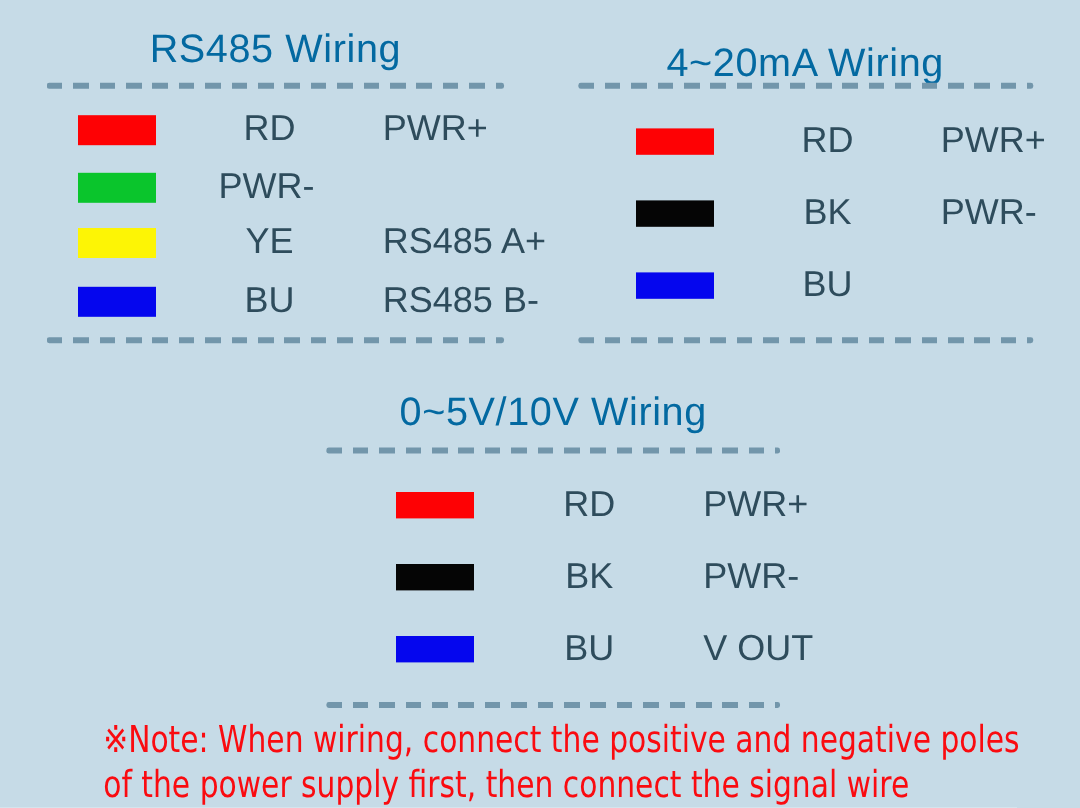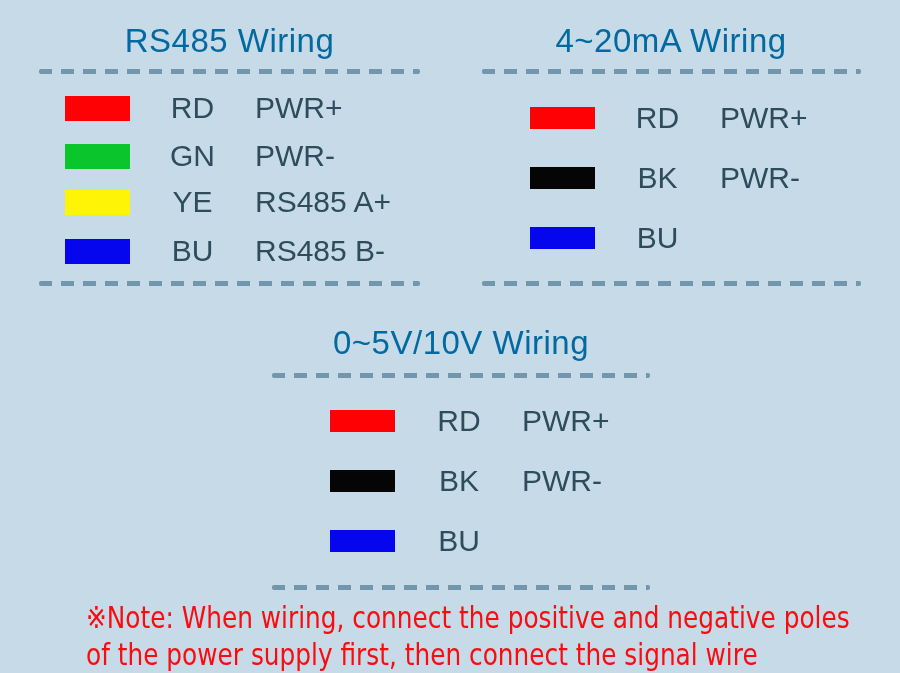--- a/index.html
+++ b/index.html
@@ -33,20 +33,21 @@
     );
     border-radius: 2px;
   }
 
   .row {
     position: absolute;
     display: flex;
     align-items: center;
     height: 36px;
     white-space: nowrap;
+    gap: 32px;
   }
 
   .swatch { display: inline-block; width: 65px; }
 
   .abbr {
     display: inline-block;
     text-align: center;
     font-size: 30px;
     color: #2e4c5c;
   }
@@ -89,37 +90,36 @@
   <div class="title" style="left:39px; top:21px; width:381px">RS485 Wiring</div>
   <div class="dash" style="left:39px; top:69px; width:381px"></div>
 
   <div class="row s1" style="left:65px; top:90px">
     <span class="swatch" style="background: rgb(254, 1, 4);"></span>
     <span class="abbr">RD</span>
     <span class="signal">PWR+</span>
   </div>
   <div class="row s1" style="left:65px; top:138px">
     <span class="swatch" style="background: rgb(10, 197, 44);"></span>
-    <span class="abbr">GN</span>
     <span class="signal">PWR-</span>
   </div>
   <div class="row s1" style="left:65px; top:184px">
     <span class="swatch" style="background: rgb(253, 245, 5);"></span>
     <span class="abbr">YE</span>
     <span class="signal">RS485 A+</span>
   </div>
   <div class="row s1" style="left:65px; top:233px">
     <span class="swatch" style="background: rgb(5, 6, 238);"></span>
     <span class="abbr">BU</span>
     <span class="signal">RS485 B-</span>
   </div>
 
   <div class="dash" style="left:39px; top:281px; width:381px"></div>
 
-  <div class="title" style="left:481px; top:21px; width:380px">4~20mA Wiring</div>
+  <div class="title" style="left:481px; top:32px; width:380px">4~20mA Wiring</div>
   <div class="dash" style="left:482px; top:69px; width:379px"></div>
 
   <div class="row s2" style="left:530px; top:100px">
     <span class="swatch" style="background: rgb(254, 1, 4);"></span>
     <span class="abbr">RD</span>
     <span class="signal">PWR+</span>
   </div>
   <div class="row s2" style="left:530px; top:160px">
     <span class="swatch" style="background: rgb(5, 5, 5);"></span>
     <span class="abbr">BK</span>
@@ -141,20 +141,21 @@
     <span class="signal">PWR+</span>
   </div>
   <div class="row s3" style="left:330px; top:463px">
     <span class="swatch" style="background: rgb(5, 5, 5);"></span>
     <span class="abbr">BK</span>
     <span class="signal">PWR-</span>
   </div>
   <div class="row s3" style="left:330px; top:523px">
     <span class="swatch" style="background: rgb(5, 6, 238);"></span>
     <span class="abbr">BU</span>
+    <span class="signal">V OUT</span>
   </div>
 
   <div class="dash" style="left:272px; top:585px; width:378px"></div>
 
   <div class="note-line" style="top:599px">※Note: When wiring, connect the positive and negative poles</div>
   <div class="note-line" style="top:636px">of the power supply first, then connect the signal wire</div>
 
 </div>
 
 </body></html>

